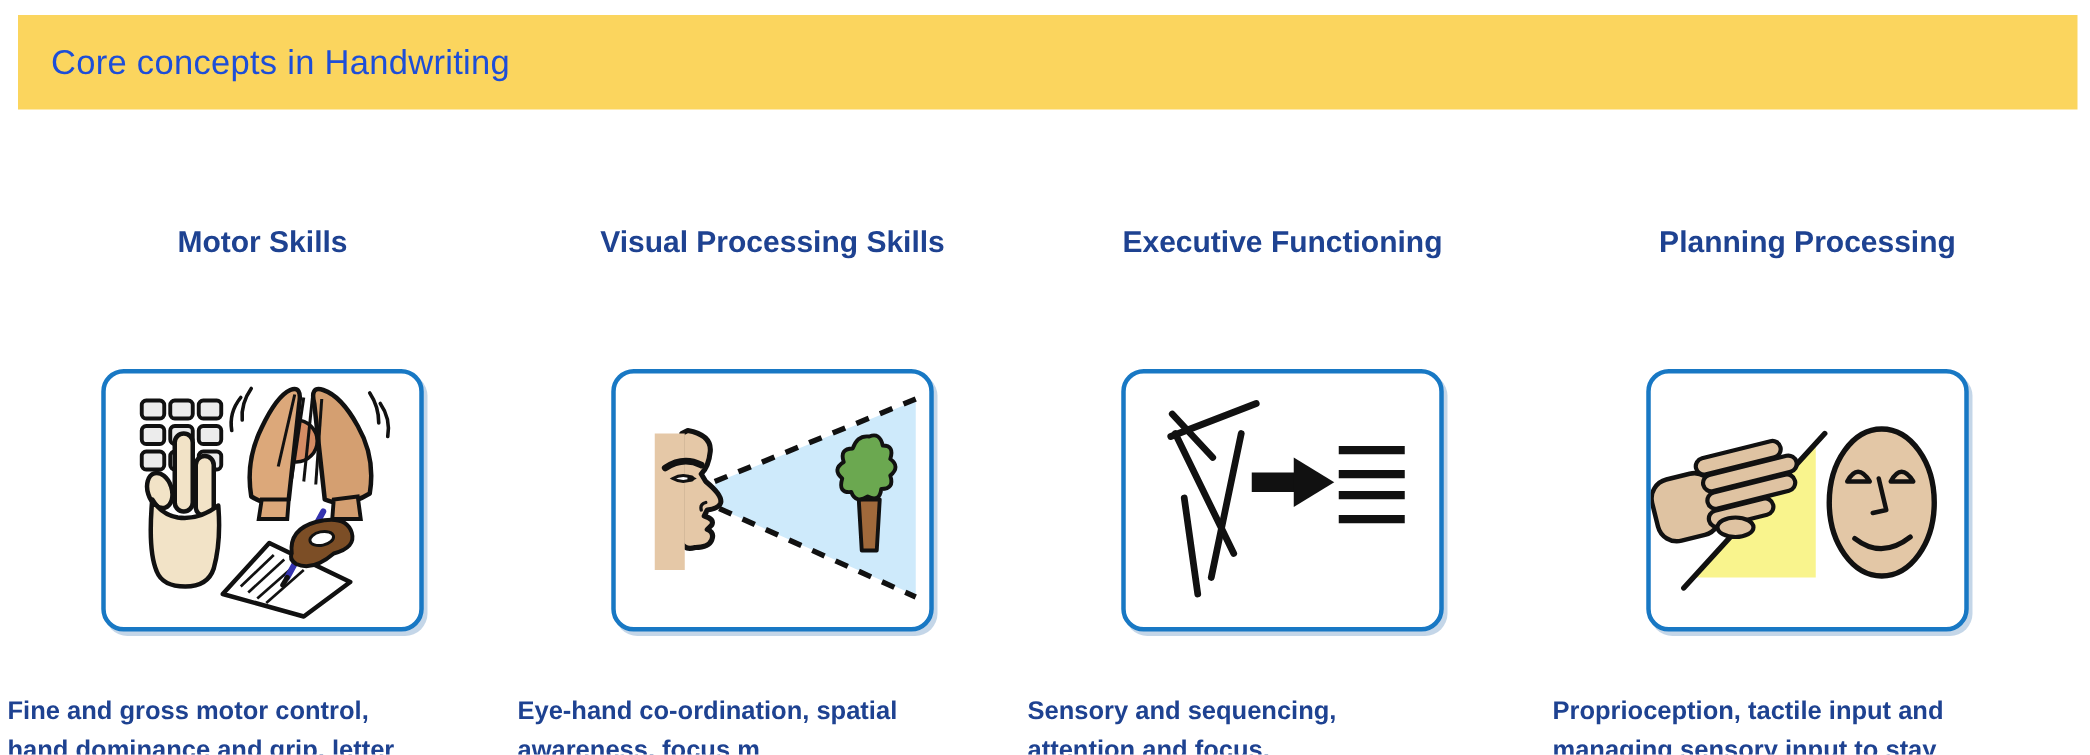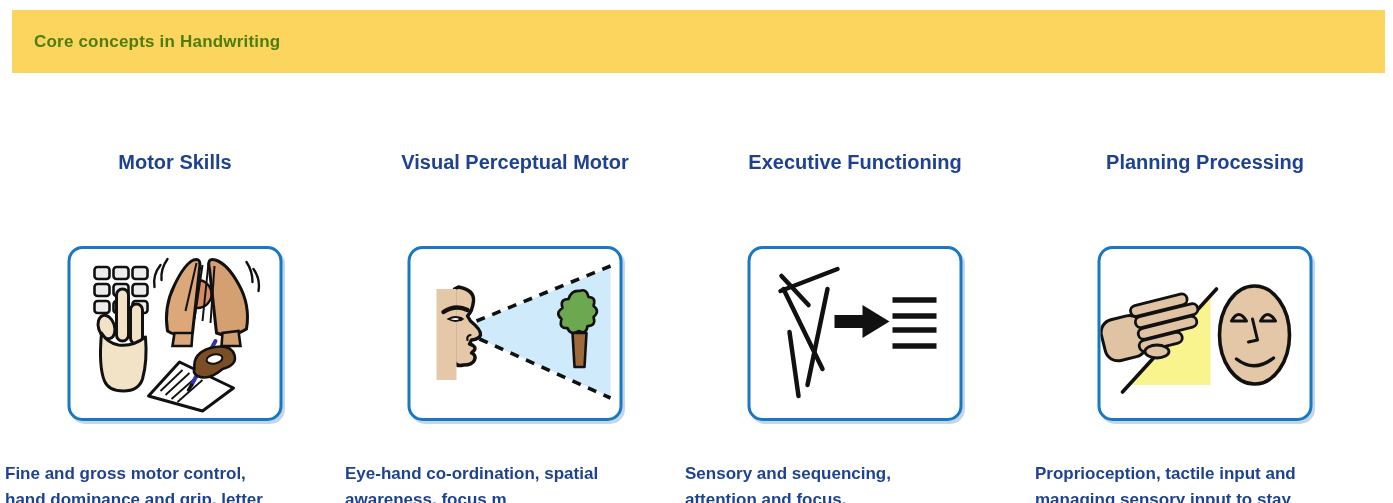--- a/index.html
+++ b/index.html
@@ -6,21 +6,21 @@
   body{
     width:1393px;height:503px;position:relative;overflow:hidden;
     font-family:"Liberation Sans","DejaVu Sans",sans-serif;
   }
   .banner{
     position:absolute;left:12px;top:10px;width:1373px;height:63px;
     background:var(--banner-yellow,#FBD55E);
     display:flex;align-items:center;box-sizing:border-box;padding-left:22px;
   }
   .banner-title{
-    color:#4d7c0f;font-size:17px;font-weight:bold;letter-spacing:.2px;
+    color:#1d4ed8;font-size:23px;font-weight:normal;letter-spacing:.2px;
   }
   .col{position:absolute;top:15px;width:340px;height:503px;margin-top:48px;}
   .col1{left:5px;} .col2{left:345px;} .col3{left:685px;text-decoration:underline;} .col4{left:1035px;}
   .col-title{
     position:absolute;top:88px;left:0;width:100%;text-align:center;
     color:var(--heading-blue,#1E4291);font-size:20px;font-weight:bold;
   }
   .card{
     position:absolute;top:183px;left:50%;transform:translateX(-50%);
     width:215px;height:175px;box-sizing:border-box;background:#fff;
@@ -97,21 +97,21 @@
         <ellipse cx="144" cy="110" rx="8" ry="4.5" transform="rotate(-12 144 110)" fill="#fff" stroke="#111" stroke-width="2"></ellipse>
       </g>
     </svg>
   </div>
   <div class="col-desc">Fine and gross motor control,
 hand dominance and grip, letter
 formation</div>
 </div>
 
 <div class="col col2">
-  <div class="col-title">Visual Perceptual Motor</div>
+  <div class="col-title">Visual Processing Skills</div>
   <div class="card">
     <svg viewBox="0 0 209 169" aria-hidden="true">
       <polygon points="66,73 200,18 200,148 69,90" fill="#CEEAFB"></polygon>
       <g>
         <path d="M48,38 Q64,41 63,52 Q62,62 57,67 L60,72 Q71,81 70,86 Q69,90 61,91 L59,95 Q66,97 64,101 L61,104 Q66,106 64,111 Q62,116 53,116 Q46,118 44,113 L44,40 Z" fill="#E5C8A7" stroke="#111" stroke-width="3.4" stroke-linejoin="round"></path>
         <rect x="26" y="40" width="20" height="91" fill="#E5C8A7"></rect>
         <path d="M33,63 Q45,55 57,61" stroke="#111" stroke-width="4.5" fill="none" stroke-linecap="round"></path>
         <path d="M38,70 Q45,66 52,70 Q45,74 38,70 Z" fill="#fff" stroke="#111" stroke-width="2"></path>
         <circle cx="50" cy="70" r="2.2" fill="#111"></circle>
         <path d="M60,86 q-4,1 -3,5" stroke="#111" stroke-width="2.2" fill="none" stroke-linecap="round"></path>

